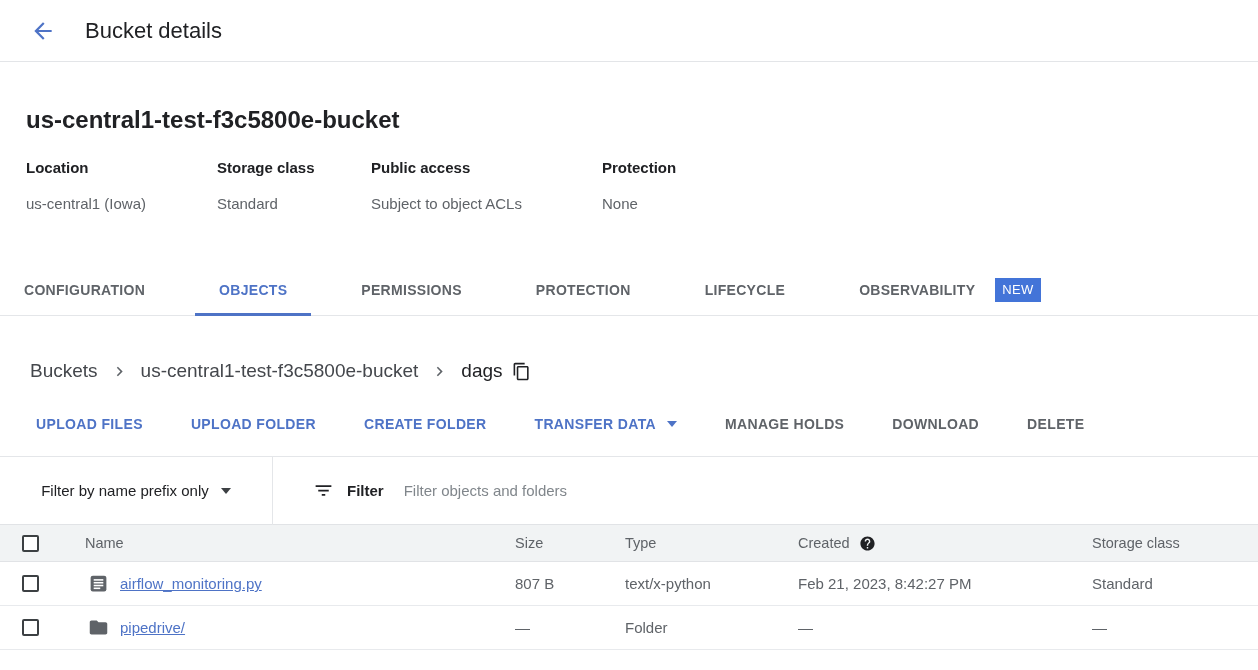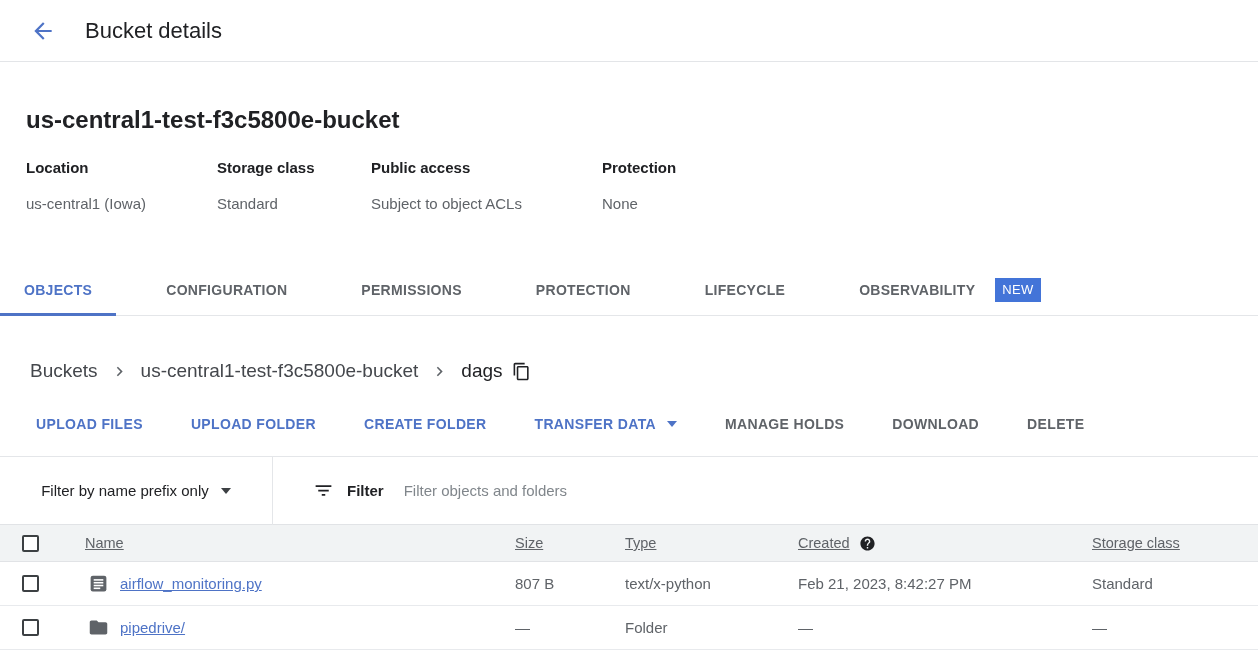--- a/index.html
+++ b/index.html
@@ -55,21 +55,21 @@
   .filter-icon { margin-left:40px; display:flex; align-items:center; }
   .filter-label { font-size:15px; font-weight:700; margin-left:13px; color:#202124; }
   .filter-input { border:none; outline:none; font-size:15px; margin-left:18px; width:520px;
     color:#202124; background:transparent; font-family:"Liberation Sans", sans-serif; }
   .filter-input::placeholder { color:#80868b; opacity:1; }
 
   
   .grid { display:grid; grid-template-columns:64px 430px 110px 173px 294px 1fr; align-items:center; }
   .table-head { height:38px; background:#f1f3f4; border-top:1px solid #e1e3e6; border-bottom:1px solid #e1e3e6;
     font-size:14.5px; color:#5f6368; }
-  .hcell { padding-left:21px; display:flex; align-items:center;text-decoration:underline; }
+  .hcell { padding-left:21px; display:flex; align-items:center; }
   .cell-check { padding-left:22px; display:flex; align-items:center; }
   .cb { width:17px; height:17px; border:2px solid #3c4043; border-radius:2px; background:#fff; cursor:pointer; }
   .help-btn { margin-left:9px; display:flex; align-items:center; cursor:pointer; }
   .trow { height:44px; border-bottom:1px solid #e8eaed; font-size:15px; color:#5f6368; }
   .cell { padding-left:21px; }
   .cell-name { padding-left:24px; display:flex; align-items:center; gap:11px; }
   .obj-link { color:#4e73c6; text-decoration:underline; cursor:pointer; font-size:15px; }
   .icon-box { display:flex; align-items:center; }
 </style>
 </head>
@@ -99,25 +99,25 @@
     <div class="meta-label">Public access</div>
     <div class="meta-value">Subject to object ACLs</div>
   </div>
   <div>
     <div class="meta-label">Protection</div>
     <div class="meta-value">None</div>
   </div>
 </div>
 
 <div class="tabs">
+  <div class="tab">
+    <span>CONFIGURATION</span>
+  </div>
   <div class="tab active">
     <span>OBJECTS</span>
-  </div>
-  <div class="tab">
-    <span>CONFIGURATION</span>
   </div>
   <div class="tab">
     <span>PERMISSIONS</span>
   </div>
   <div class="tab">
     <span>PROTECTION</span>
   </div>
   <div class="tab">
     <span>LIFECYCLE</span>
   </div>

